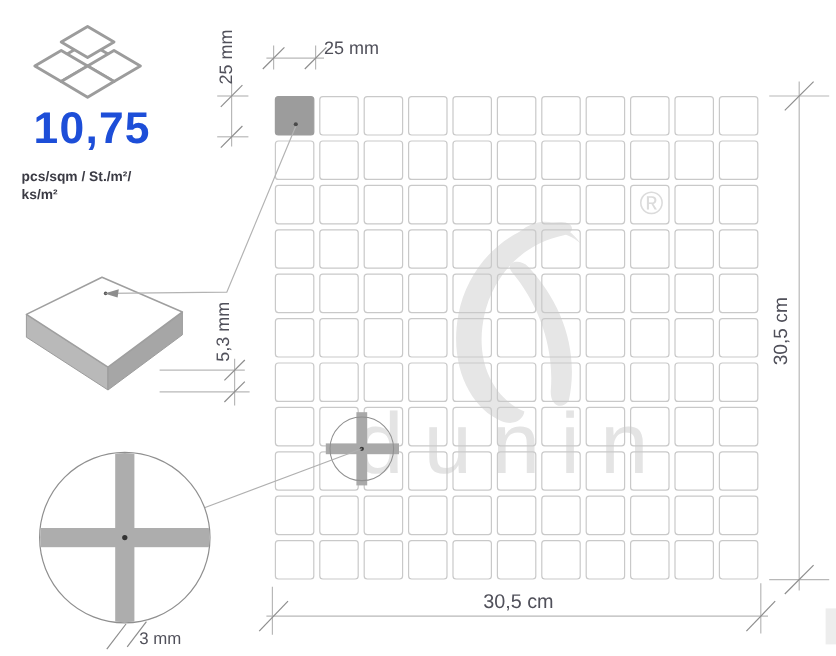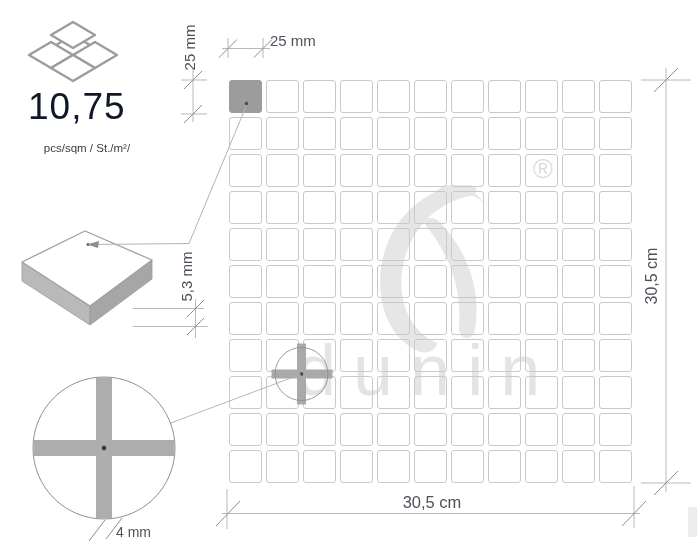--- a/index.html
+++ b/index.html
@@ -26,25 +26,25 @@
     box-sizing:border-box;
   }
   #mosaic-grid .cell.filled{background:var(--chip,#9c9c9c);border-color:var(--chip,#9c9c9c);}
   
   svg.overlay{position:absolute;inset:0;z-index:2;pointer-events:none;}
   
   .label{position:absolute;z-index:3;font-size:15px;color:#50505a;white-space:nowrap;}
   .label.rot{transform:rotate(-90deg);text-align:center;}
   .big-number{
     position:absolute;left:28px;top:86px;z-index:3;
-    font-size:37px;font-weight:400;color:#0f172a;letter-spacing:1px;
+    font-size:37px;font-weight:700;color:#1d4ed8;letter-spacing:1px;
   }
   .units{
-    position:absolute;left:28px;top:141px;width:118px;z-index:3;
-    font-size:11.5px;line-height:15px;font-weight:400;color:#3b3b44;text-align:center;
+    position:absolute;left:18px;top:141px;width:118px;z-index:3;
+    font-size:11.5px;line-height:15px;font-weight:700;color:#3b3b44;text-align:left;
   }
   .edge-artifact{position:absolute;left:688px;top:507px;width:9px;height:30px;background:#ededed;z-index:0;}
 </style>
 </head>
 <body>
 
 <div id="canvas">
 
   <div class="wm-layer">
     <svg width="697" height="547">
@@ -273,22 +273,23 @@
 
     <g stroke="#8d8d8d" stroke-width="1">
       <line x1="89" y1="541" x2="105" y2="520"></line>
       <line x1="106" y1="539" x2="122" y2="518"></line>
     </g>
   </svg>
 
   <div class="big-number">10,75</div>
   <div class="units">
     <div>pcs/sqm / St./m²/</div>
+    <div>ks/m²</div>
   </div>
 
   <div class="label rot" style="left:159px;top:39px;width:60px;">25 mm</div>
   <div class="label" style="left:270px;top:32px;">25 mm</div>
   <div class="label rot" style="left:151px;top:268px;width:70px;">5,3 mm</div>
   <div class="label rot" style="left:616px;top:267px;width:72px;font-size:16px;">30,5 cm</div>
   <div class="label" style="left:392px;top:493px;width:80px;text-align:center;font-size:16.5px;">30,5 cm</div>
-  <div class="label" style="left:116px;top:524px;font-size:14px;">4 mm</div>
+  <div class="label" style="left:116px;top:524px;font-size:14px;">3 mm</div>
 
 </div>
 
 </body></html>

